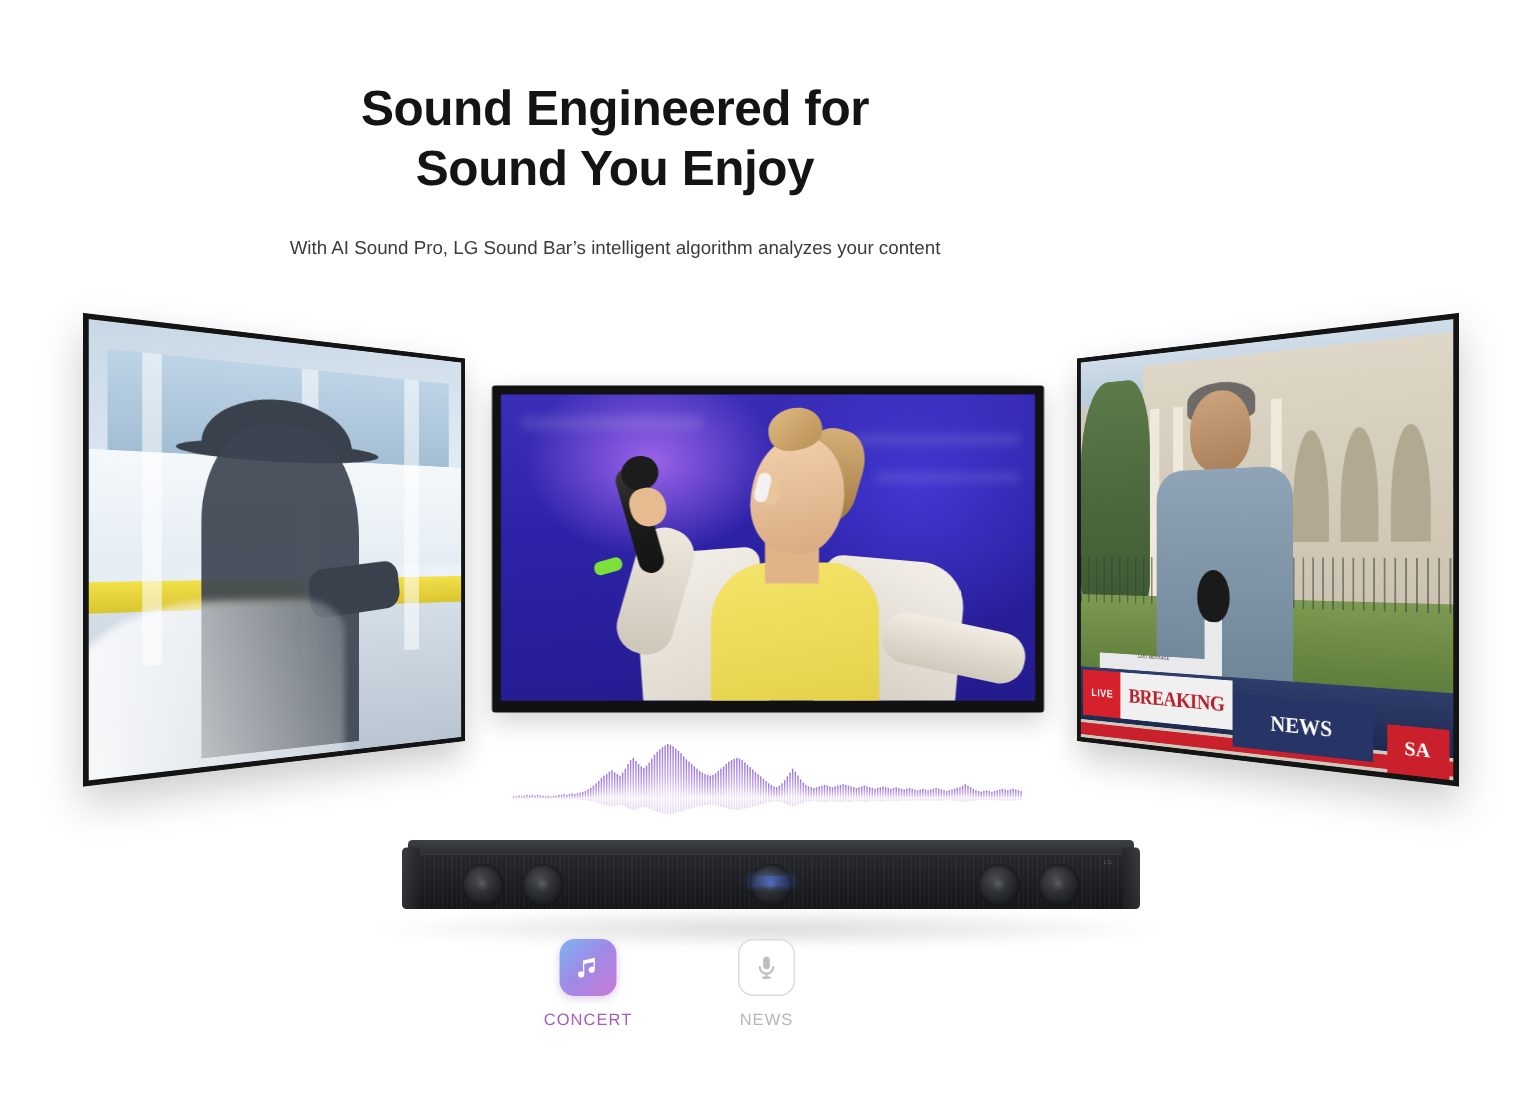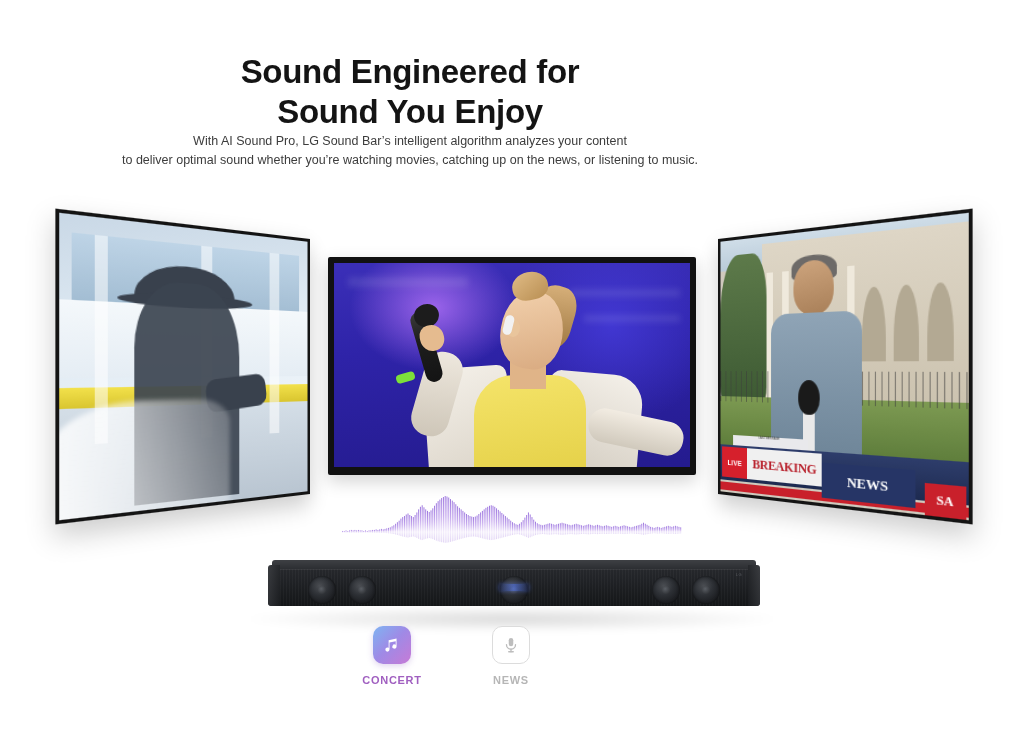--- a/index.html
+++ b/index.html
@@ -11,21 +11,21 @@
   }
   .page { position: relative; width: 1024px; height: 730px; background: #fff; }
 
   
   .header { position: absolute; left: 0; top: 52px; width: 820px; text-align: center; }
   .title {
     font-size: 33px; font-weight: bold; color: #141414;
     line-height: 40px; letter-spacing: -0.3px;
   }
   .subtitle {
-    margin-top: 0;
+    margin-top: 24px;
     font-size: 12.5px; color: #3c3c3c; line-height: 19px;
   }
 
   
   .tv-stage { position: absolute; left: 0; top: 225px; width: 1024px; height: 270px; }
 
   .tv { position: absolute; overflow: hidden; }
 
   
   .tv-center {
@@ -290,38 +290,37 @@
   }
   .mode-icon.active {
     background: linear-gradient(135deg, #7fb4f2 0%, #9f8ae6 48%, #c77ad6 100%);
     box-shadow: 0 2px 6px rgba(150,110,200,0.30);
   }
   .mode-icon.inactive {
     background: #ffffff;
     border: 1.4px solid #dcdcdc;
   }
   .mode-label {
-    margin-top: 10px; font-size: 11px; font-weight: bold; letter-spacing: 0.7px; text-align: center;
+    margin-top: 10px; font-size: 11px; font-weight: normal; letter-spacing: 0.7px; text-align: center;
   }
   .mode-label.active { color: #a05fc0; }
   .mode-label.inactive { color: #b6b6b6; }
 </style>
 </head>
 <body>
 
 <div class="page">
 
   <div class="header">
     <h1 class="title">
       <span>Sound Engineered for</span><br>
       <span>Sound You Enjoy</span>
     </h1>
     <p class="subtitle">
       <span>With AI Sound Pro, LG Sound Bar’s intelligent algorithm analyzes your content</span><br>
-      <span>to deliver optimal sound whether you’re watching movies, catching up on the news, or listening to music.</span>
     </p>
   </div>
 
   <div class="tv-stage">
 
     <div class="tv tv-left">
       <div class="screen">
         <div class="movie">
           <div class="m-window"></div>
           <div class="m-wall"></div>

